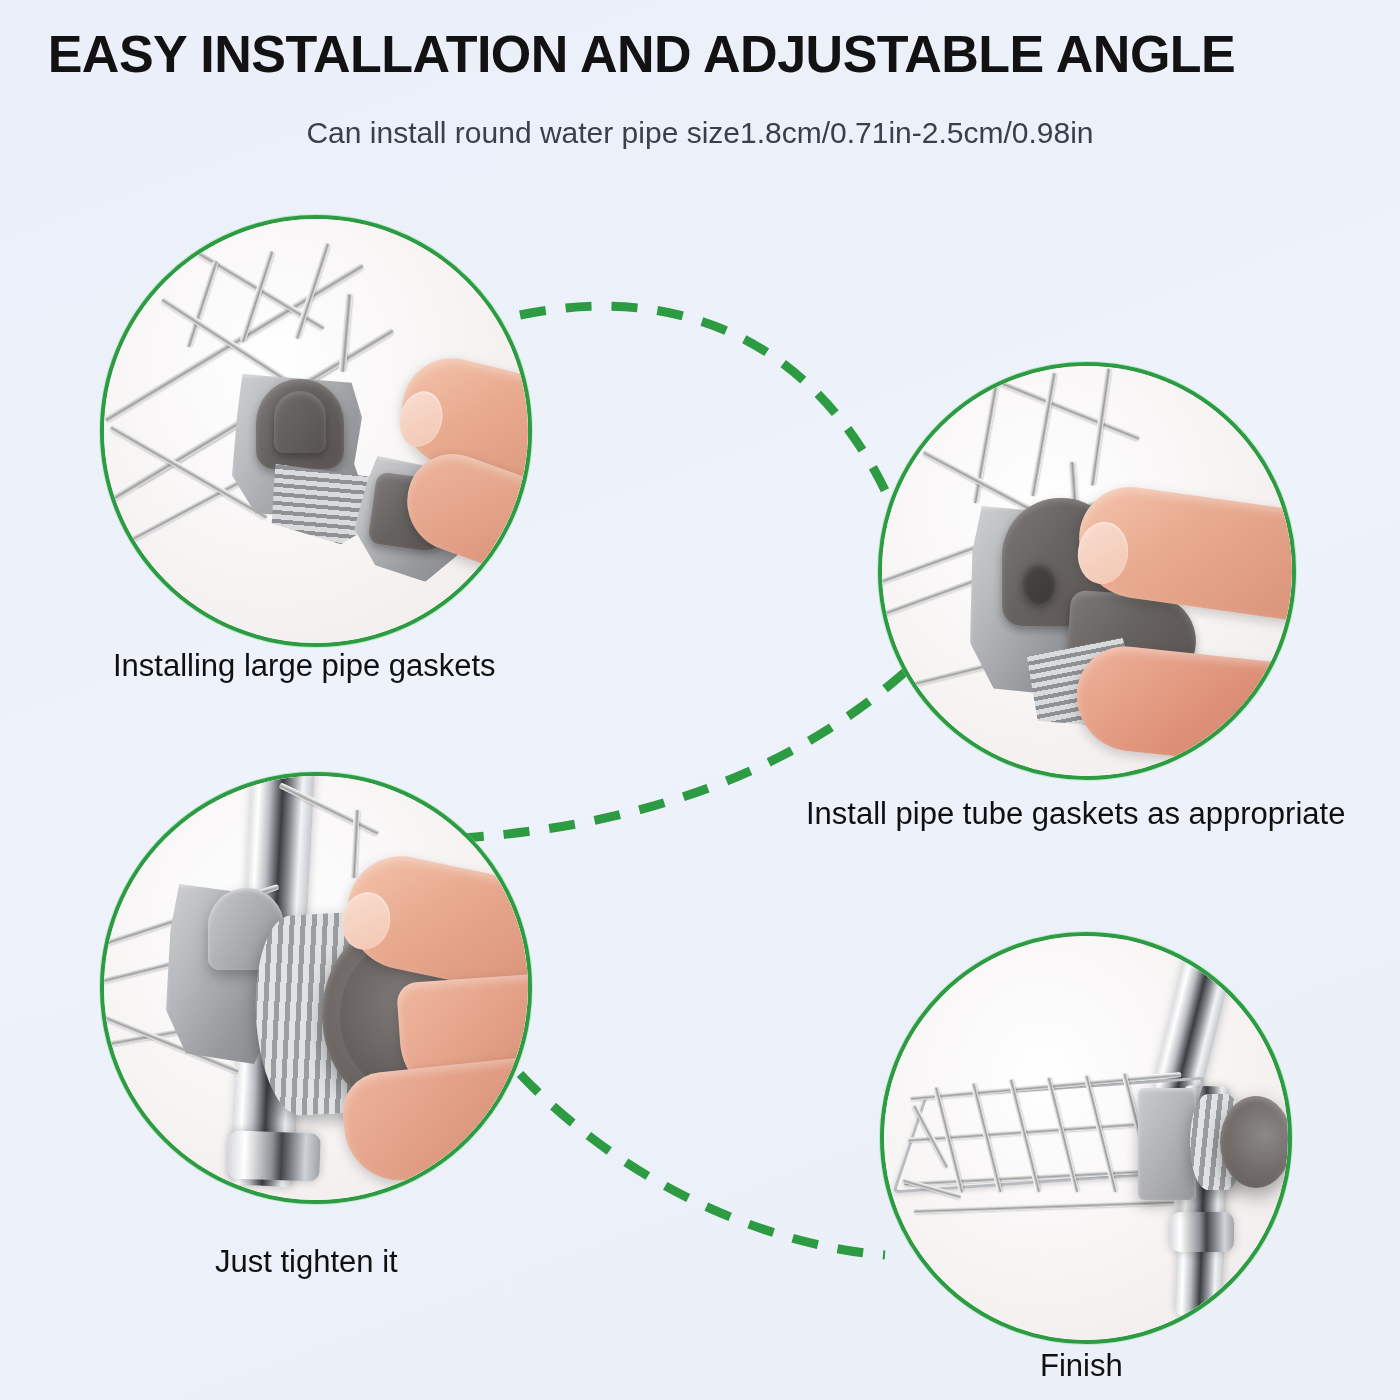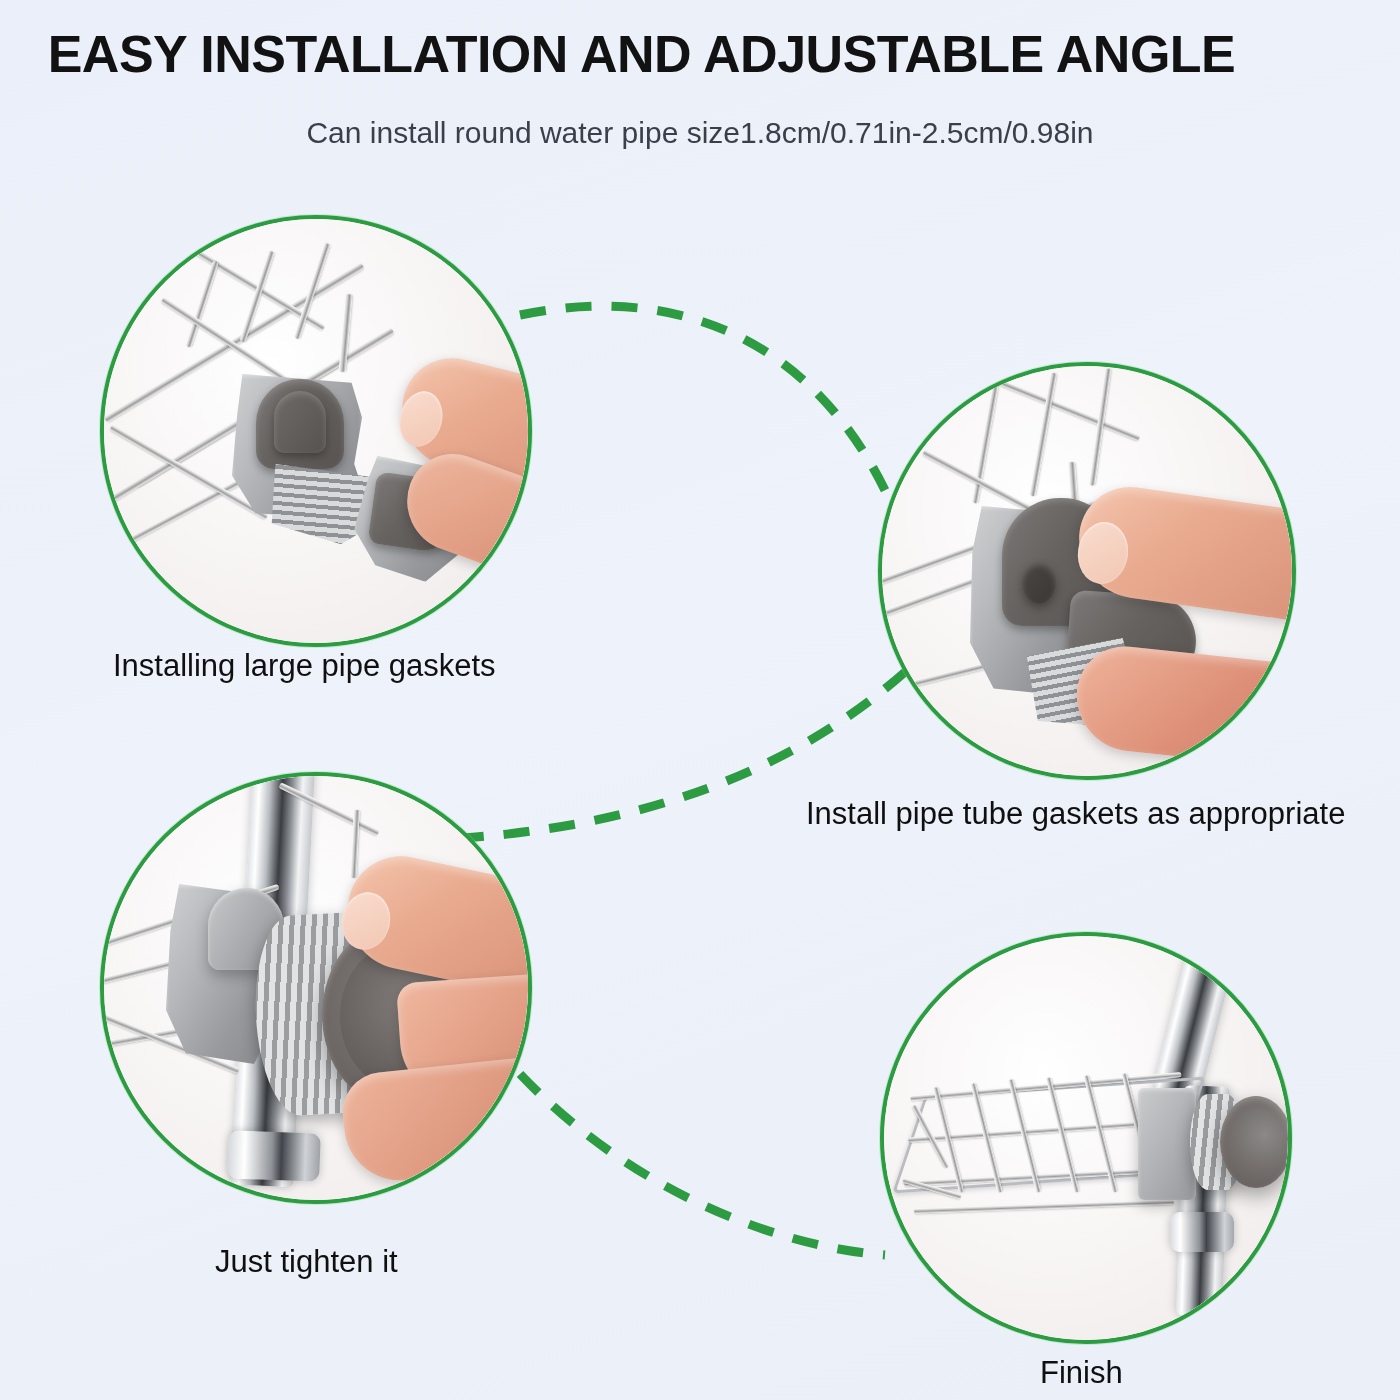--- a/index.html
+++ b/index.html
@@ -327,15 +327,15 @@
       <div class="wire" style="left:18px; top:250px; width:60px; height:5px; transform:rotate(16deg);"></div>
 
       <div class="clampbody" style="left:254px; top:152px; width:58px; height:112px;
             border-radius:6px;
             background:linear-gradient(120deg,#c9cbcd,#aeb0b3 55%,#96989b);"></div>
       <div class="knob-rim" style="left:306px; top:158px; width:54px; height:96px;
             border-radius:18px / 48px;"></div>
       <div class="knob" style="left:336px; top:160px; width:72px; height:92px;"></div>
     </div>
   </div>
-  <div class="caption" style="left:1040px; top:1348px;margin-top:7px;">Finish</div>
+  <div class="caption" style="left:1040px; top:1348px;">Finish</div>
 
 </div>
 
 </body></html>

